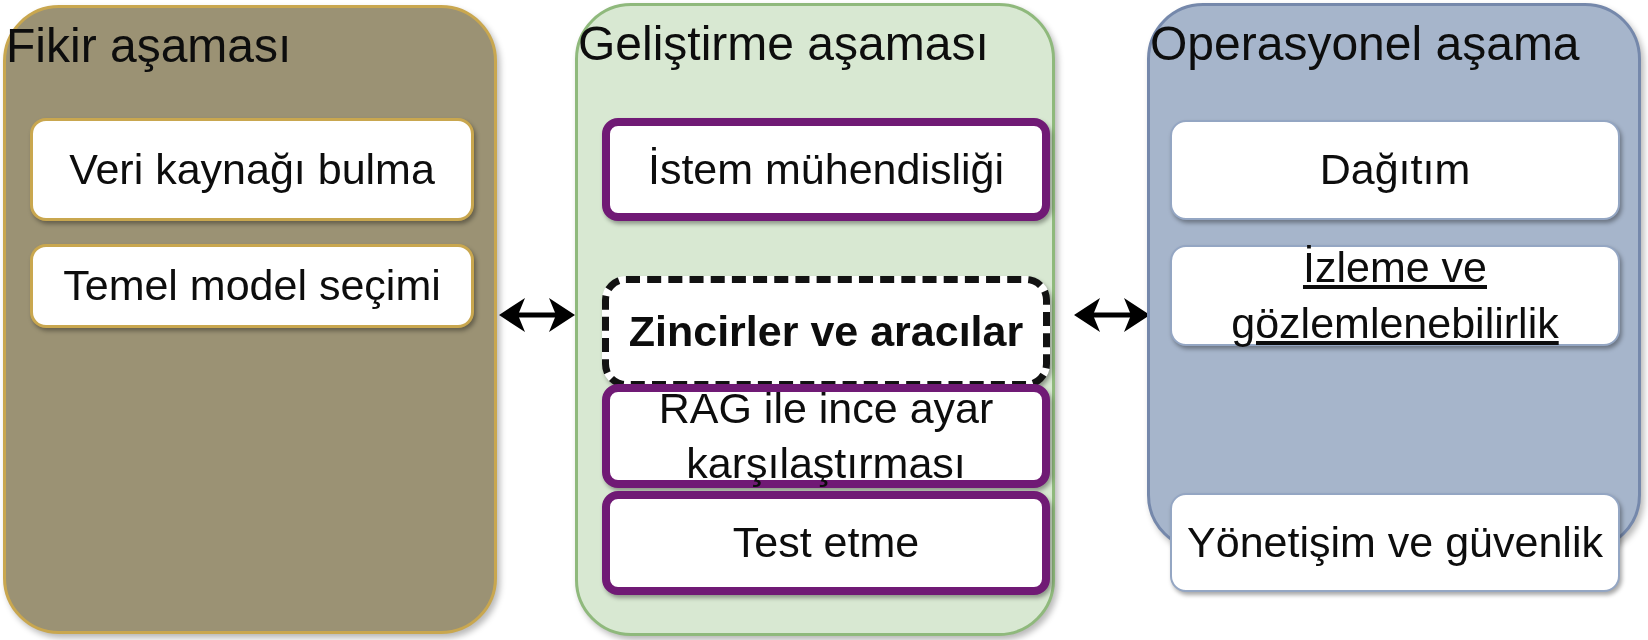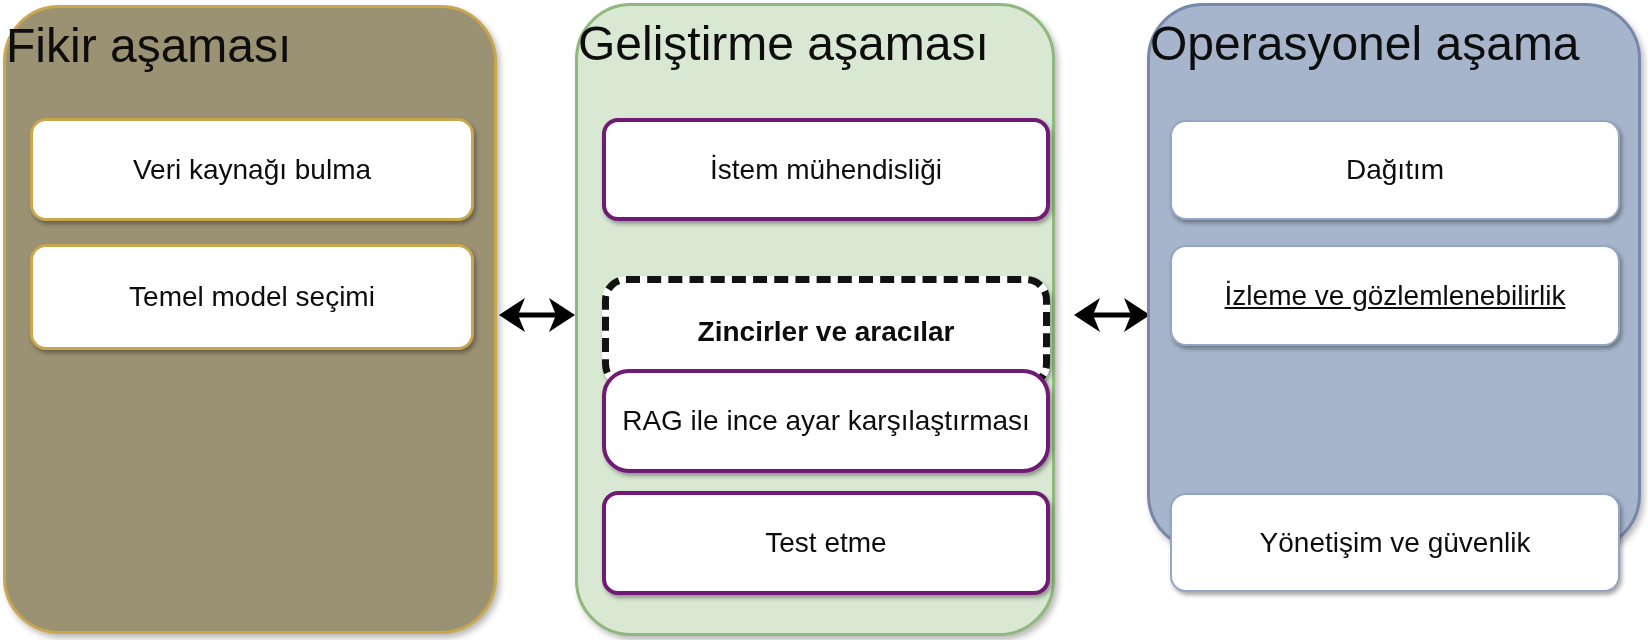--- a/index.html
+++ b/index.html
@@ -46,36 +46,36 @@
   }
 
   .box {
     position: absolute;
     background: #ffffff;
     border-radius: 16px;
     display: flex;
     align-items: center;
     justify-content: center;
     text-align: center;
-    font-size: 28px;
+    font-size: 43px;
     line-height: 1.28;
     padding: 0 14px;
     box-shadow: 2px 3px 4px rgba(0,0,0,0.35);
   }
   .col-idea .box { border: 3px solid #C9A74F; left: 24px; width: 444px; }
-  .col-dev  .box { border: 4px solid #701a75; left: 24px; width: 448px; }
+  .col-dev  .box { border: 8px solid #701a75; left: 24px; width: 448px; }
   .col-ops  .box { border: 2px solid #94A6C3; left: 20px; width: 450px; }
 
   
   .col-idea .b0 { top: 110px; height: 103px; }
-  .col-idea .b1 { top: 236px; height: 106px; }
+  .col-idea .b1 { top: 236px; height: 84px; }
 
   .col-dev .b0 { top: 112px; height: 103px; }
   .col-dev .b1 { top: 232px; height: 112px; margin-top: 38px; }
-  .col-dev .b2 { top: 363px; height: 104px; border-radius: 27px; }
+  .col-dev .b2 { top: 378px; height: 104px; }
   .col-dev .b3 { top: 485px; height: 104px; }
 
   .col-ops .b0 { top: 114px; height: 100px; }
   .col-ops .b1 { top: 239px; height: 101px; text-decoration: underline; }
   .col-ops .b2 { top: 365px; height: 98px; }
   .col-ops .b3 { top: 487px; height: 99px; }
 
   .box-highlight {
     border: 7px dashed #121212 !important;
     border-radius: 24px;

